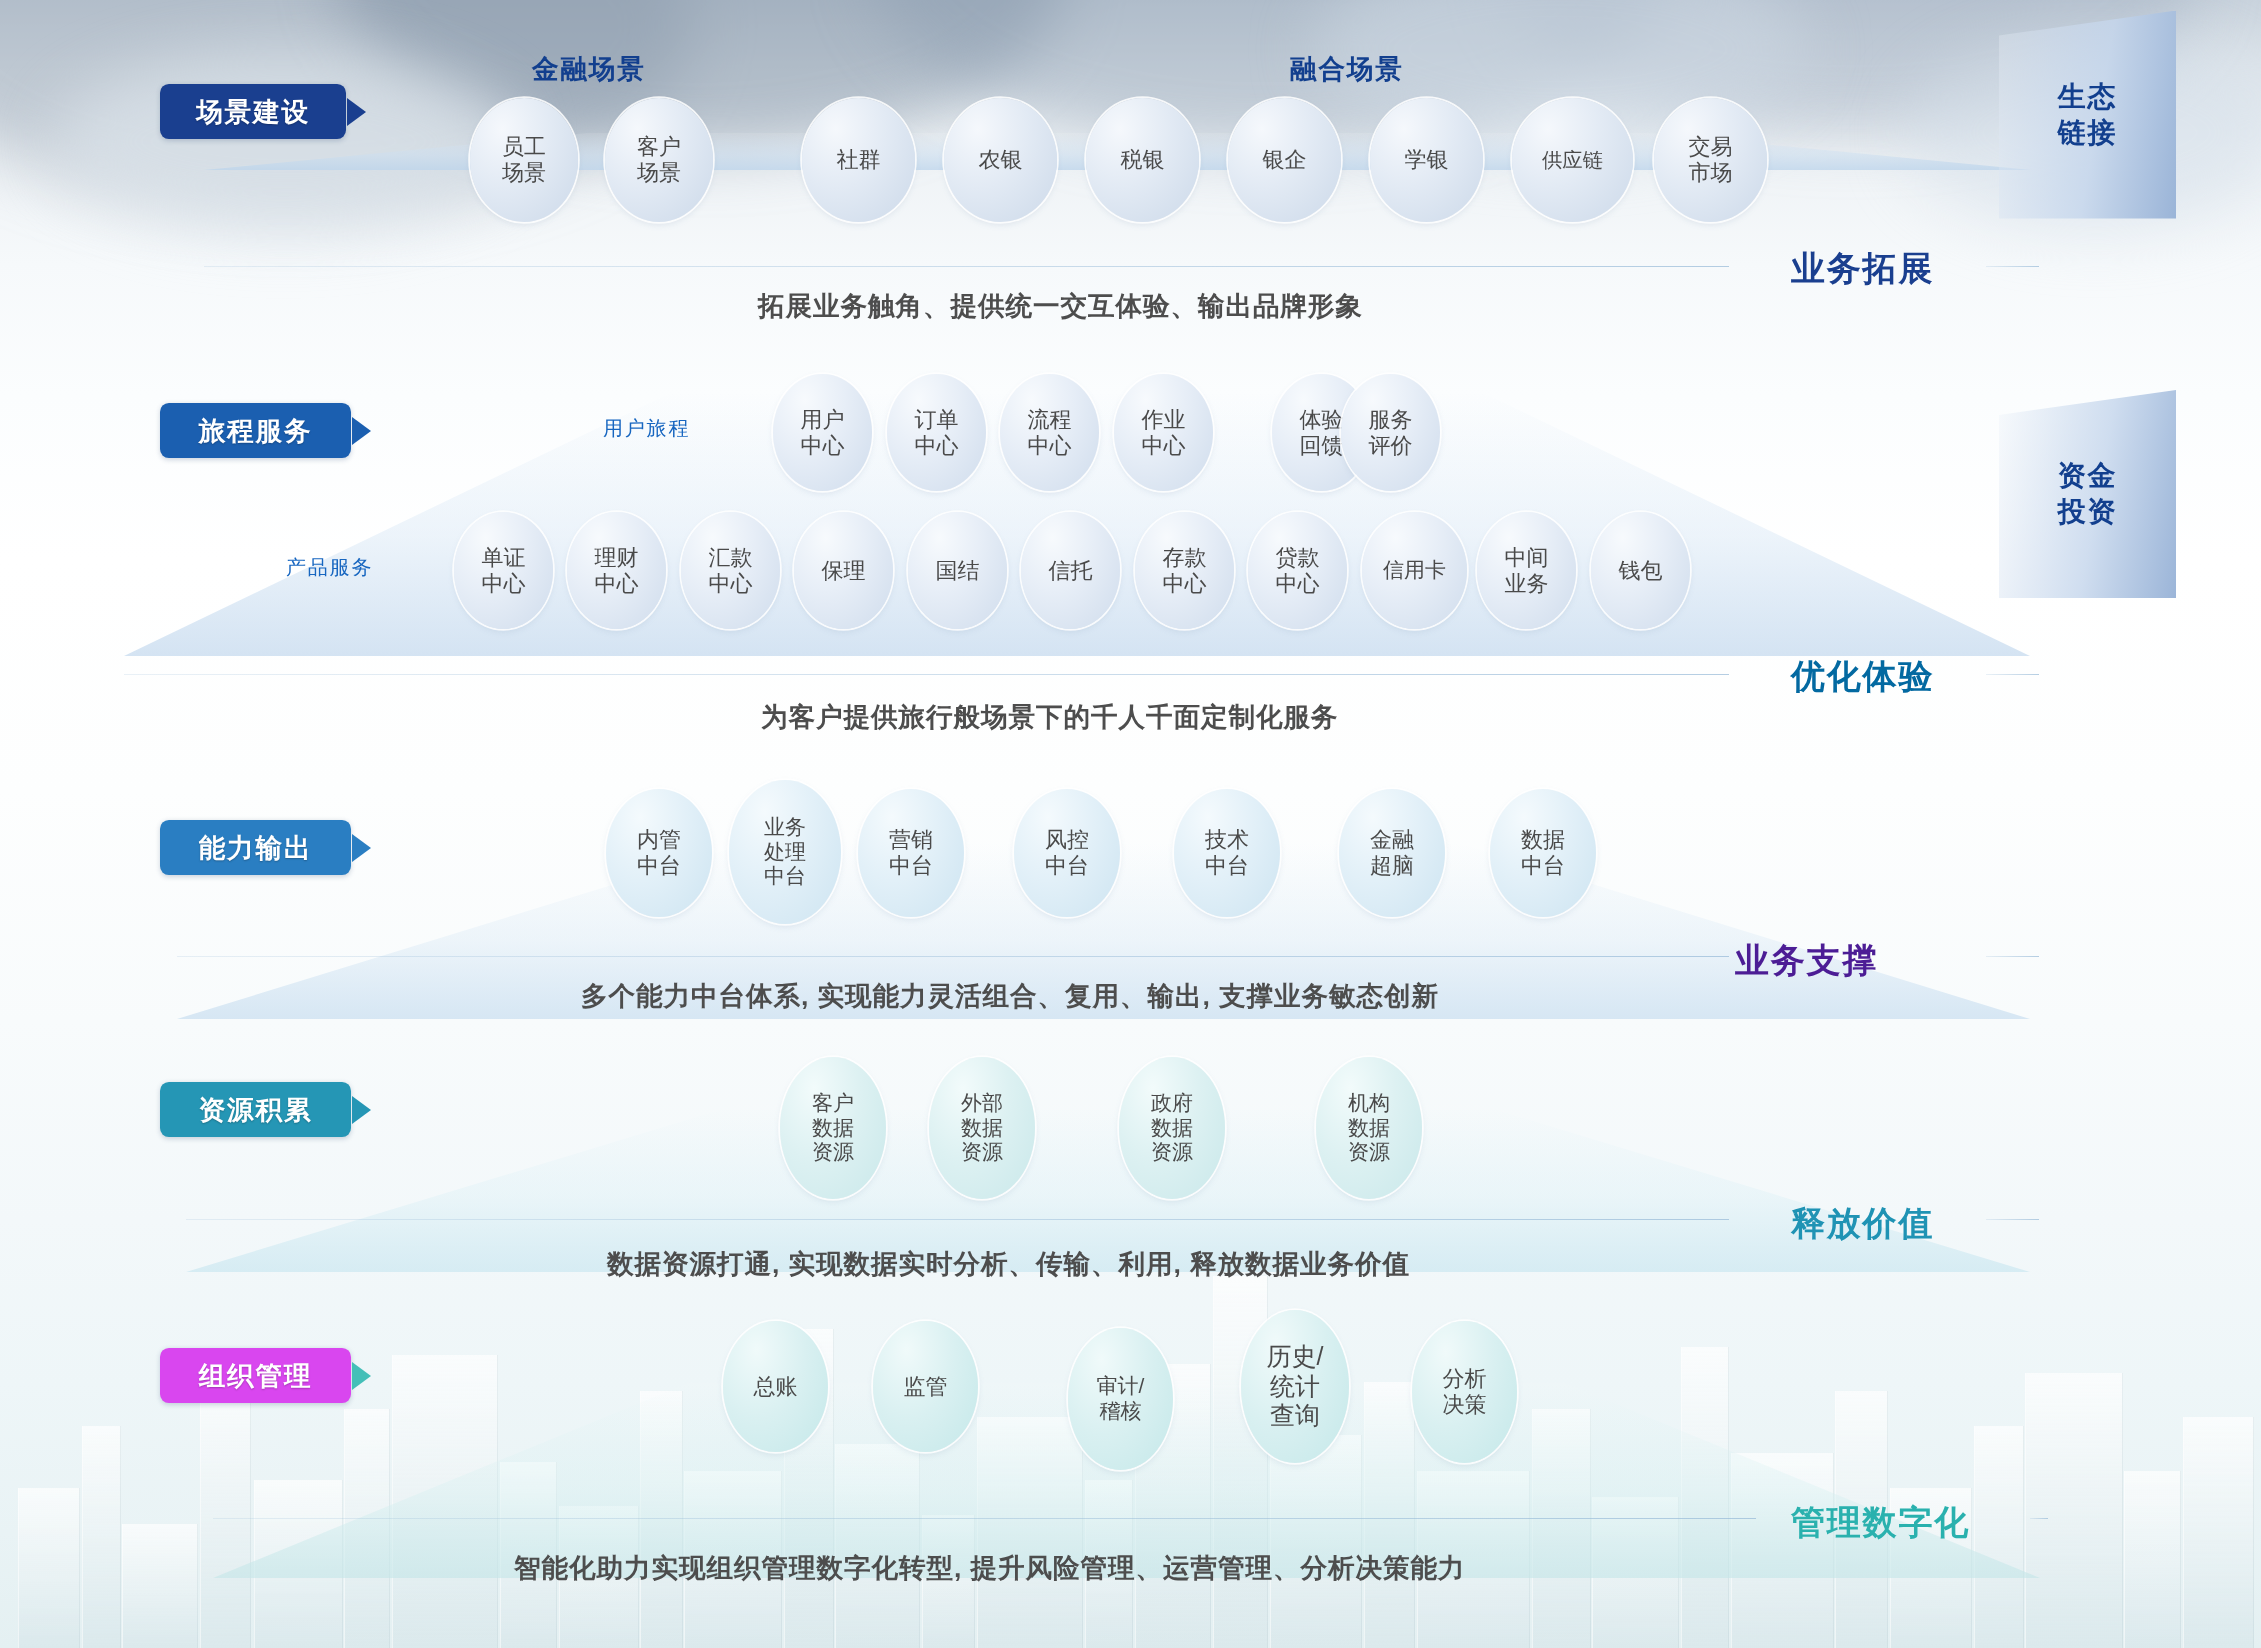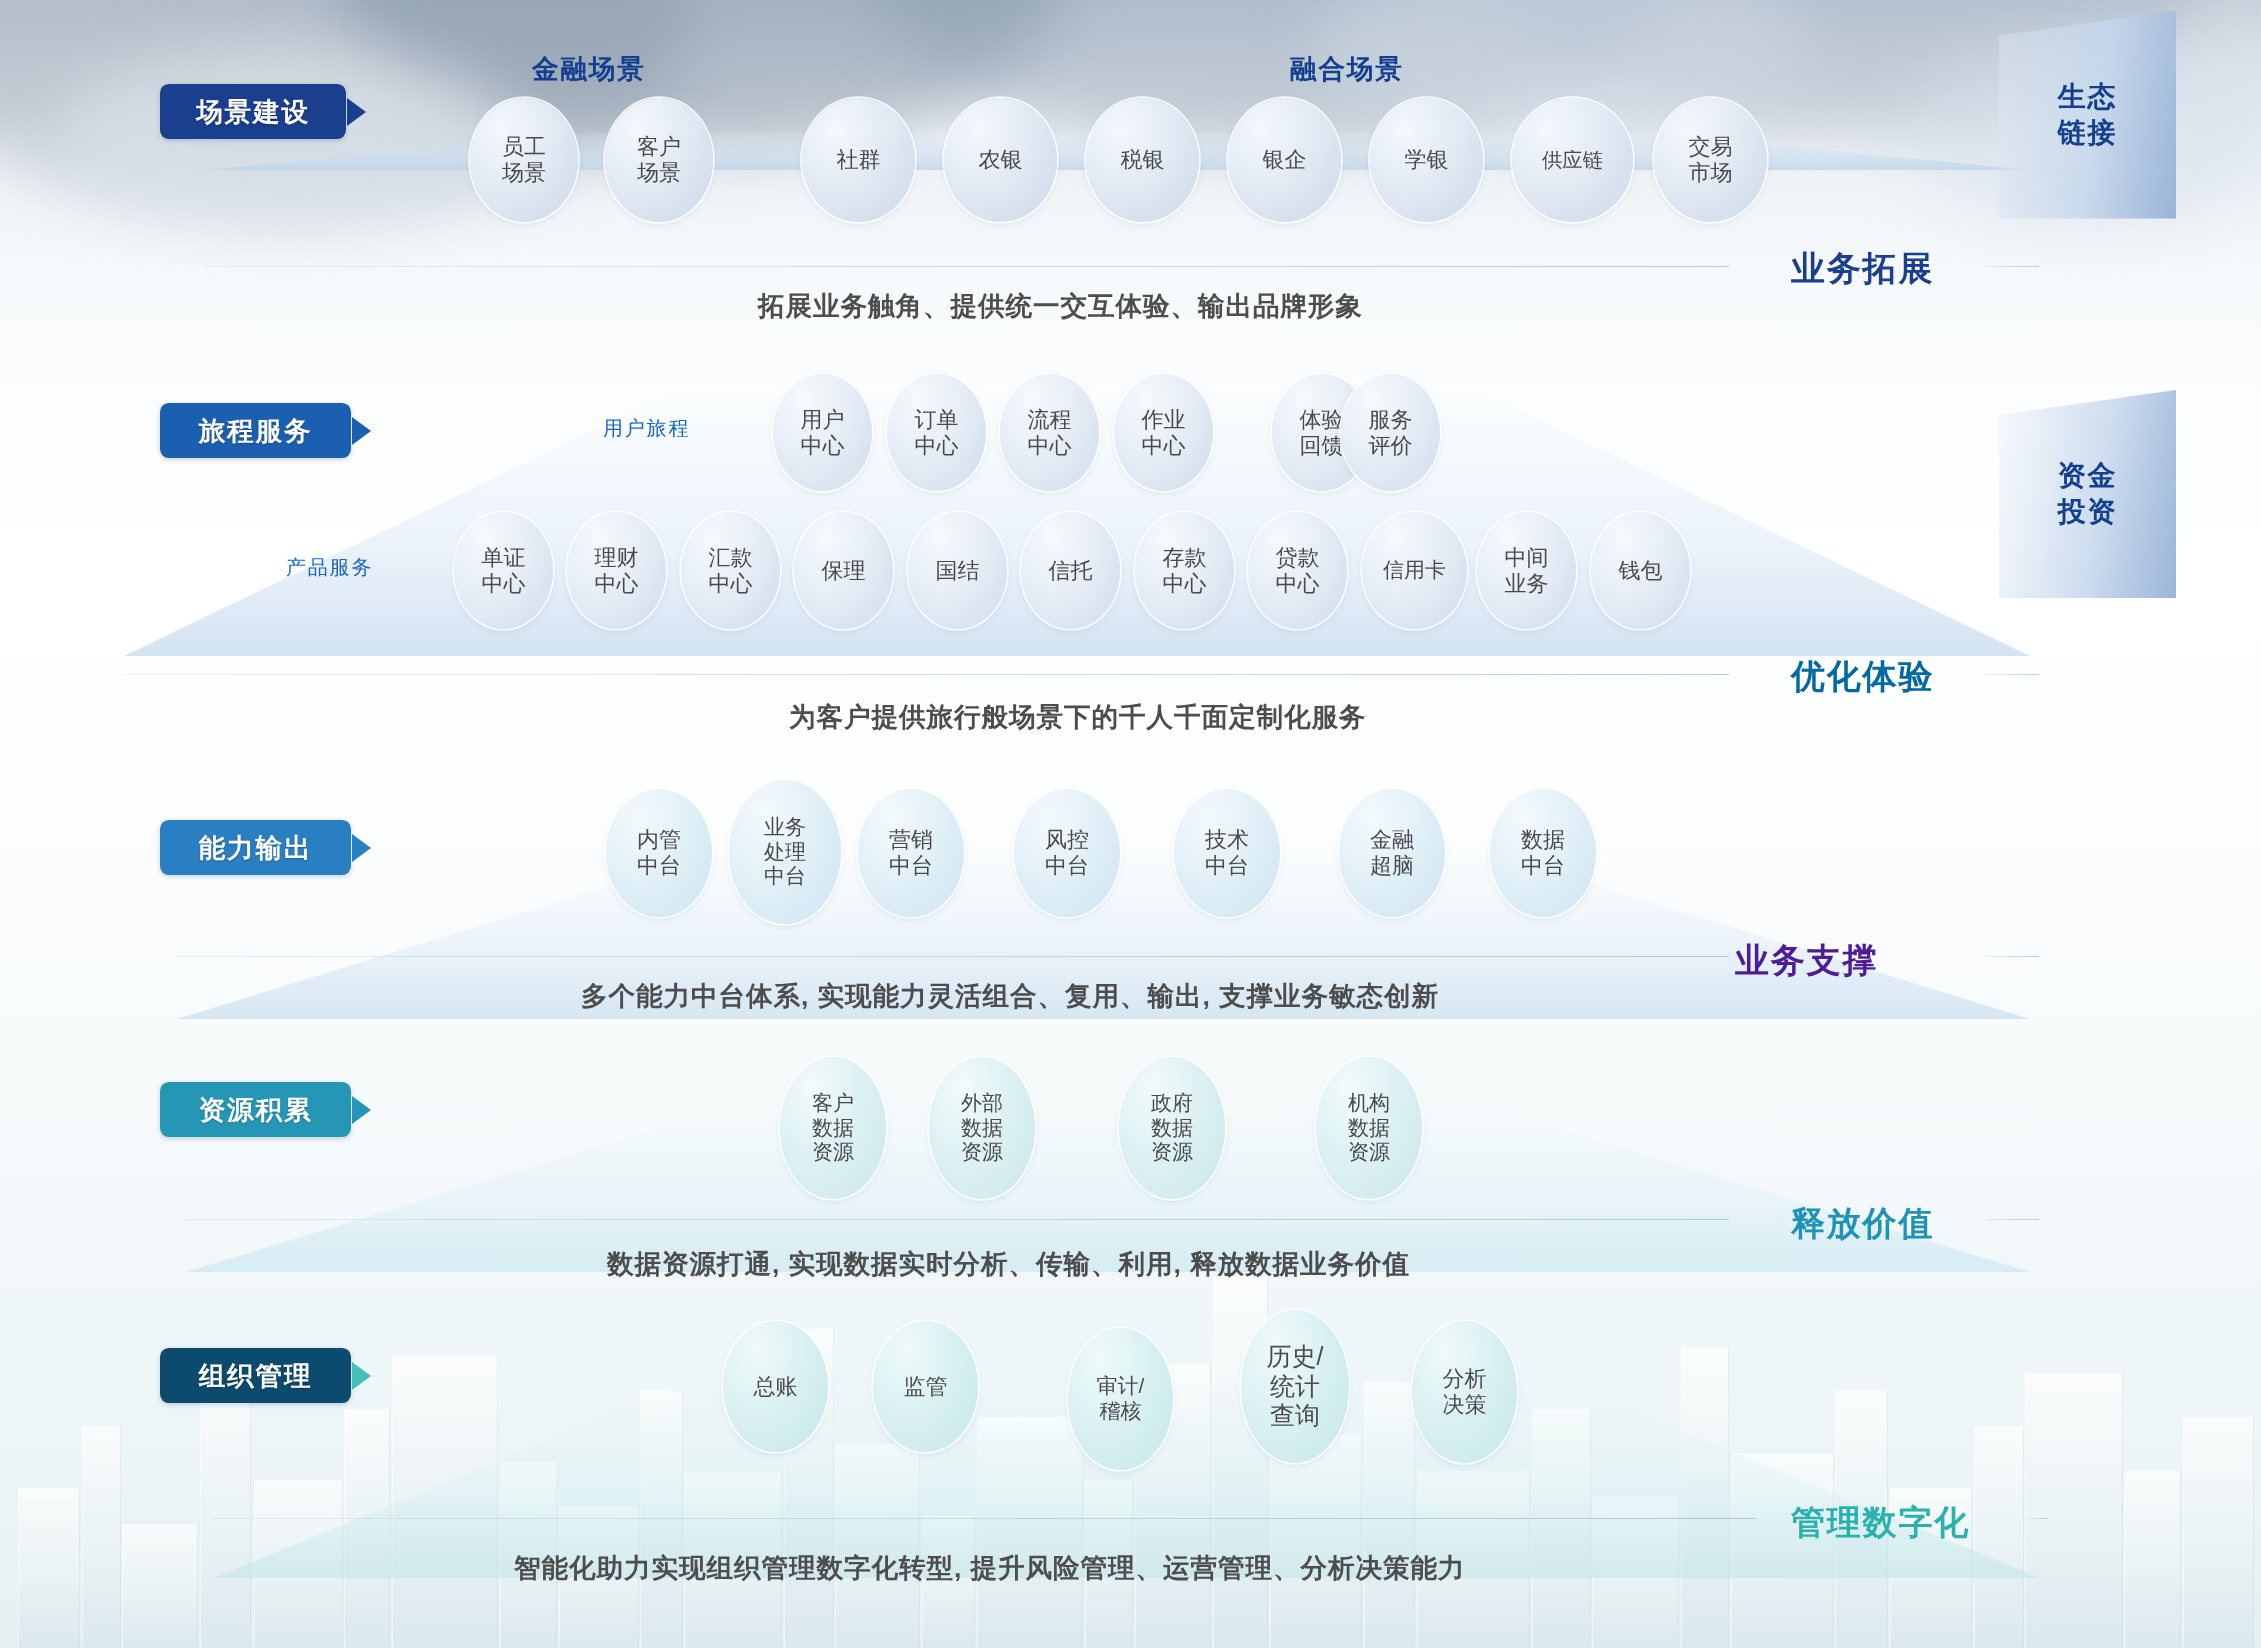--- a/index.html
+++ b/index.html
@@ -242,21 +242,21 @@
 中心</div>
   <div class="node blue2" style="left:1362px; top:512px; width:105px; height:117px; font-size:21px;">信用卡</div>
   <div class="node blue2" style="left:1477px; top:512px; width:99px; height:117px;">中间
 业务</div>
   <div class="node blue2" style="left:1591px; top:512px; width:99px; height:117px;">钱包</div>
 
   <div class="divline" style="left:124px; top:674px; width:1605px;"></div>
   <div class="kicker" style="left:1791px; top:654px; color:#0369a1;">优化体验</div>
   <div class="divline" style="left:1986px; top:674px; width:53px;"></div>
 
-  <div class="caption" style="left:761px; top:699px;margin-left:28px;">为客户提供旅行般场景下的千人千面定制化服务</div>
+  <div class="caption" style="left:761px; top:699px;">为客户提供旅行般场景下的千人千面定制化服务</div>
 </div>
 
 <div class="tier">
 
   <div class="slab" style="left:177px; top:842px; width:1853px; height:177px;
               clip-path: polygon(31% 0%, 69% 0%, 100% 100%, 0% 100%);
               background: linear-gradient(180deg, rgba(255,255,255,0.05) 0%, rgba(219,234,246,0.42) 55%, rgba(200,222,240,0.70) 100%);"></div>
 
   <div class="chip" style="left:160px; top:820px; width:191px; background:#2a7ec2;">
     <span>能力输出</span>
@@ -316,21 +316,21 @@
 
   <div class="caption" style="left:607px; top:1246px;">数据资源打通, 实现数据实时分析、传输、利用, 释放数据业务价值</div>
 </div>
 
 <div class="tier">
 
   <div class="slab" style="left:213px; top:1383px; width:1827px; height:195px;
               clip-path: polygon(26% 0%, 74% 0%, 100% 100%, 0% 100%);
               background: linear-gradient(180deg, rgba(255,255,255,0.05) 0%, rgba(214,240,241,0.38) 55%, rgba(196,230,232,0.62) 100%);"></div>
 
-  <div class="chip" style="left:160px; top:1348px; width:191px; background:#0c4a6e;">
+  <div class="chip" style="left:160px; top:1348px; width:191px; background:#d946ef;">
     <span>组织管理</span>
     <span class="notch" style="border-left:19.5px solid #44bfb8;"></span>
   </div>
 
   <div class="node teal" style="left:723px; top:1321px; width:105px; height:131px;">总账</div>
   <div class="node teal" style="left:873px; top:1321px; width:105px; height:131px;">监管</div>
   <div class="node teal" style="left:1068px; top:1328px; width:105px; height:142px; font-size:21px;">审计/
 稽核</div>
   <div class="node teal" style="left:1241px; top:1310px; width:108px; height:153px; font-size:25px;">历史/
 统计

